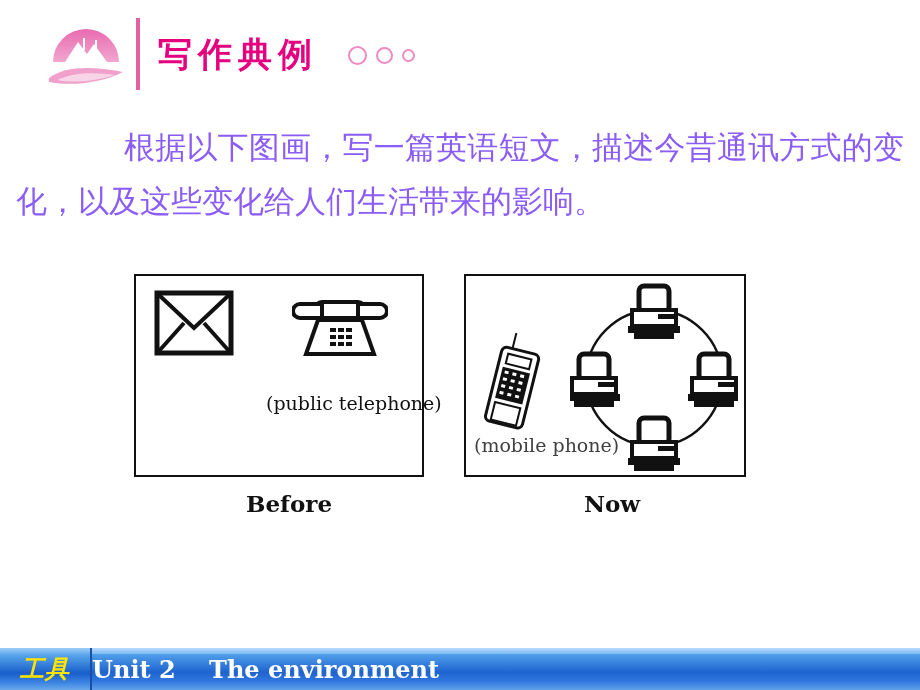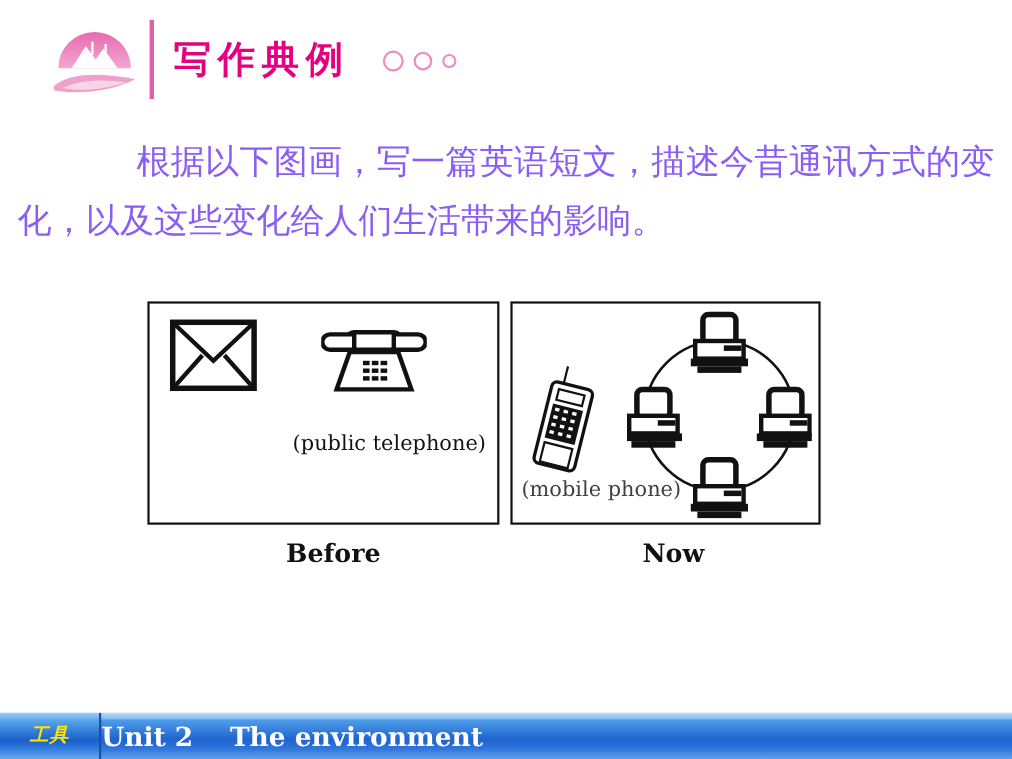--- a/index.html
+++ b/index.html
@@ -90,32 +90,32 @@
     height: 290px;
   }
   .panel {
     position: absolute;
     top: 24px;
     height: 203px;
     border: 2px solid #111;
     background: #fff;
     box-sizing: border-box;
   }
-  .panel-before { left: 134px; width: 320px; }
+  .panel-before { left: 134px; width: 290px; }
   .panel-now    { left: 464px; width: 282px; }
 
   .caption {
     position: absolute;
     top: 240px;
     font-family: "DejaVu Serif", "Liberation Serif", serif;
     font-size: 23px;
     font-weight: bold;
     color: #111;
   }
-  .caption-before { left: 260px; }
+  .caption-before { left: 246px; }
   .caption-now    { left: 584px; }
 
   
   .art { position: absolute; }
   .art svg { display: block; }
 
   .label-tel {
     position: absolute;
     left: 130px;
     top: 116px;
@@ -167,21 +167,21 @@
     background: linear-gradient(to bottom,
         #9fcdf7 0%, #55a3ea 18%, #1a5ecb 60%, #3a84e2 82%, #6aa8ea 100%);
     border-left: 2px solid #1a4fa8;
     box-sizing: border-box;
   }
   .footer-cn {
     position: absolute;
     left: 0; right: 0; top: 8px;
     text-align: center;
     font-family: "DejaVu Sans", sans-serif;
-    font-size: 17px;
+    font-size: 24px;
     font-weight: bold;
     font-style: italic;
     color: #ffe400;
     letter-spacing: 1px;
     line-height: 26px;
   }
   .footer-right .footer-cn { font-style: normal; letter-spacing: 2px; }
   .footer-center {
     position: absolute;
     left: 92px;

